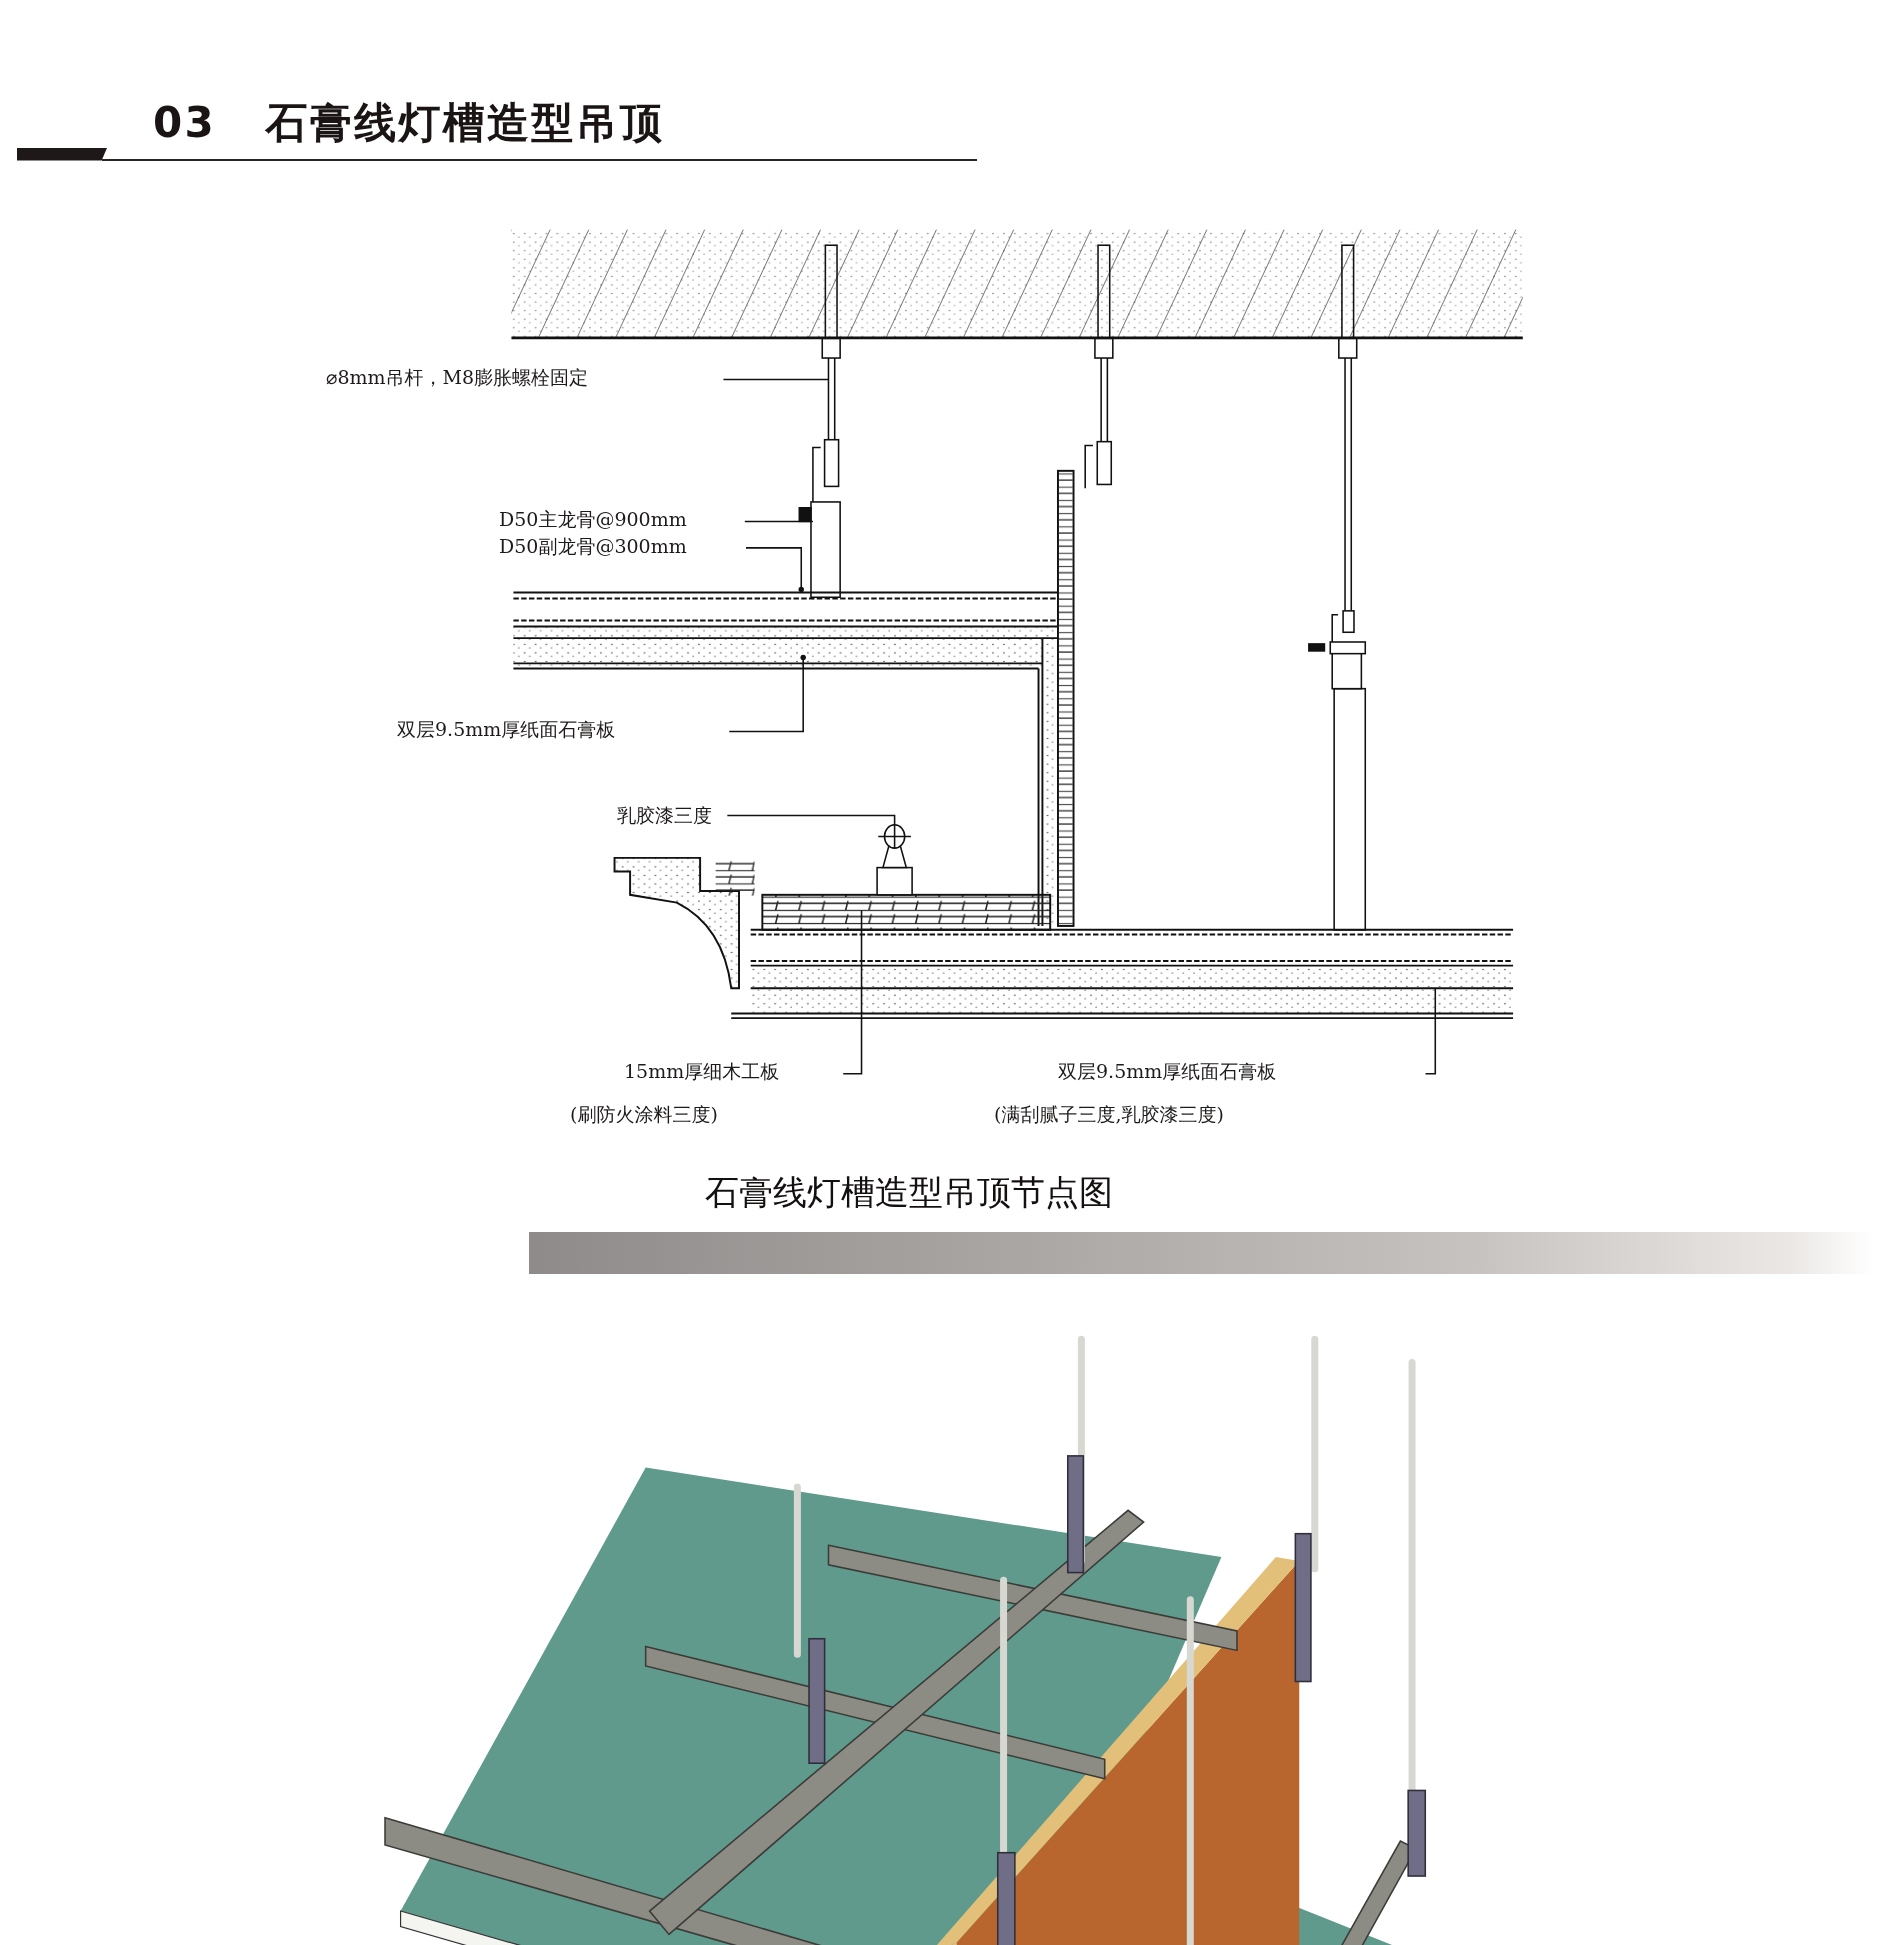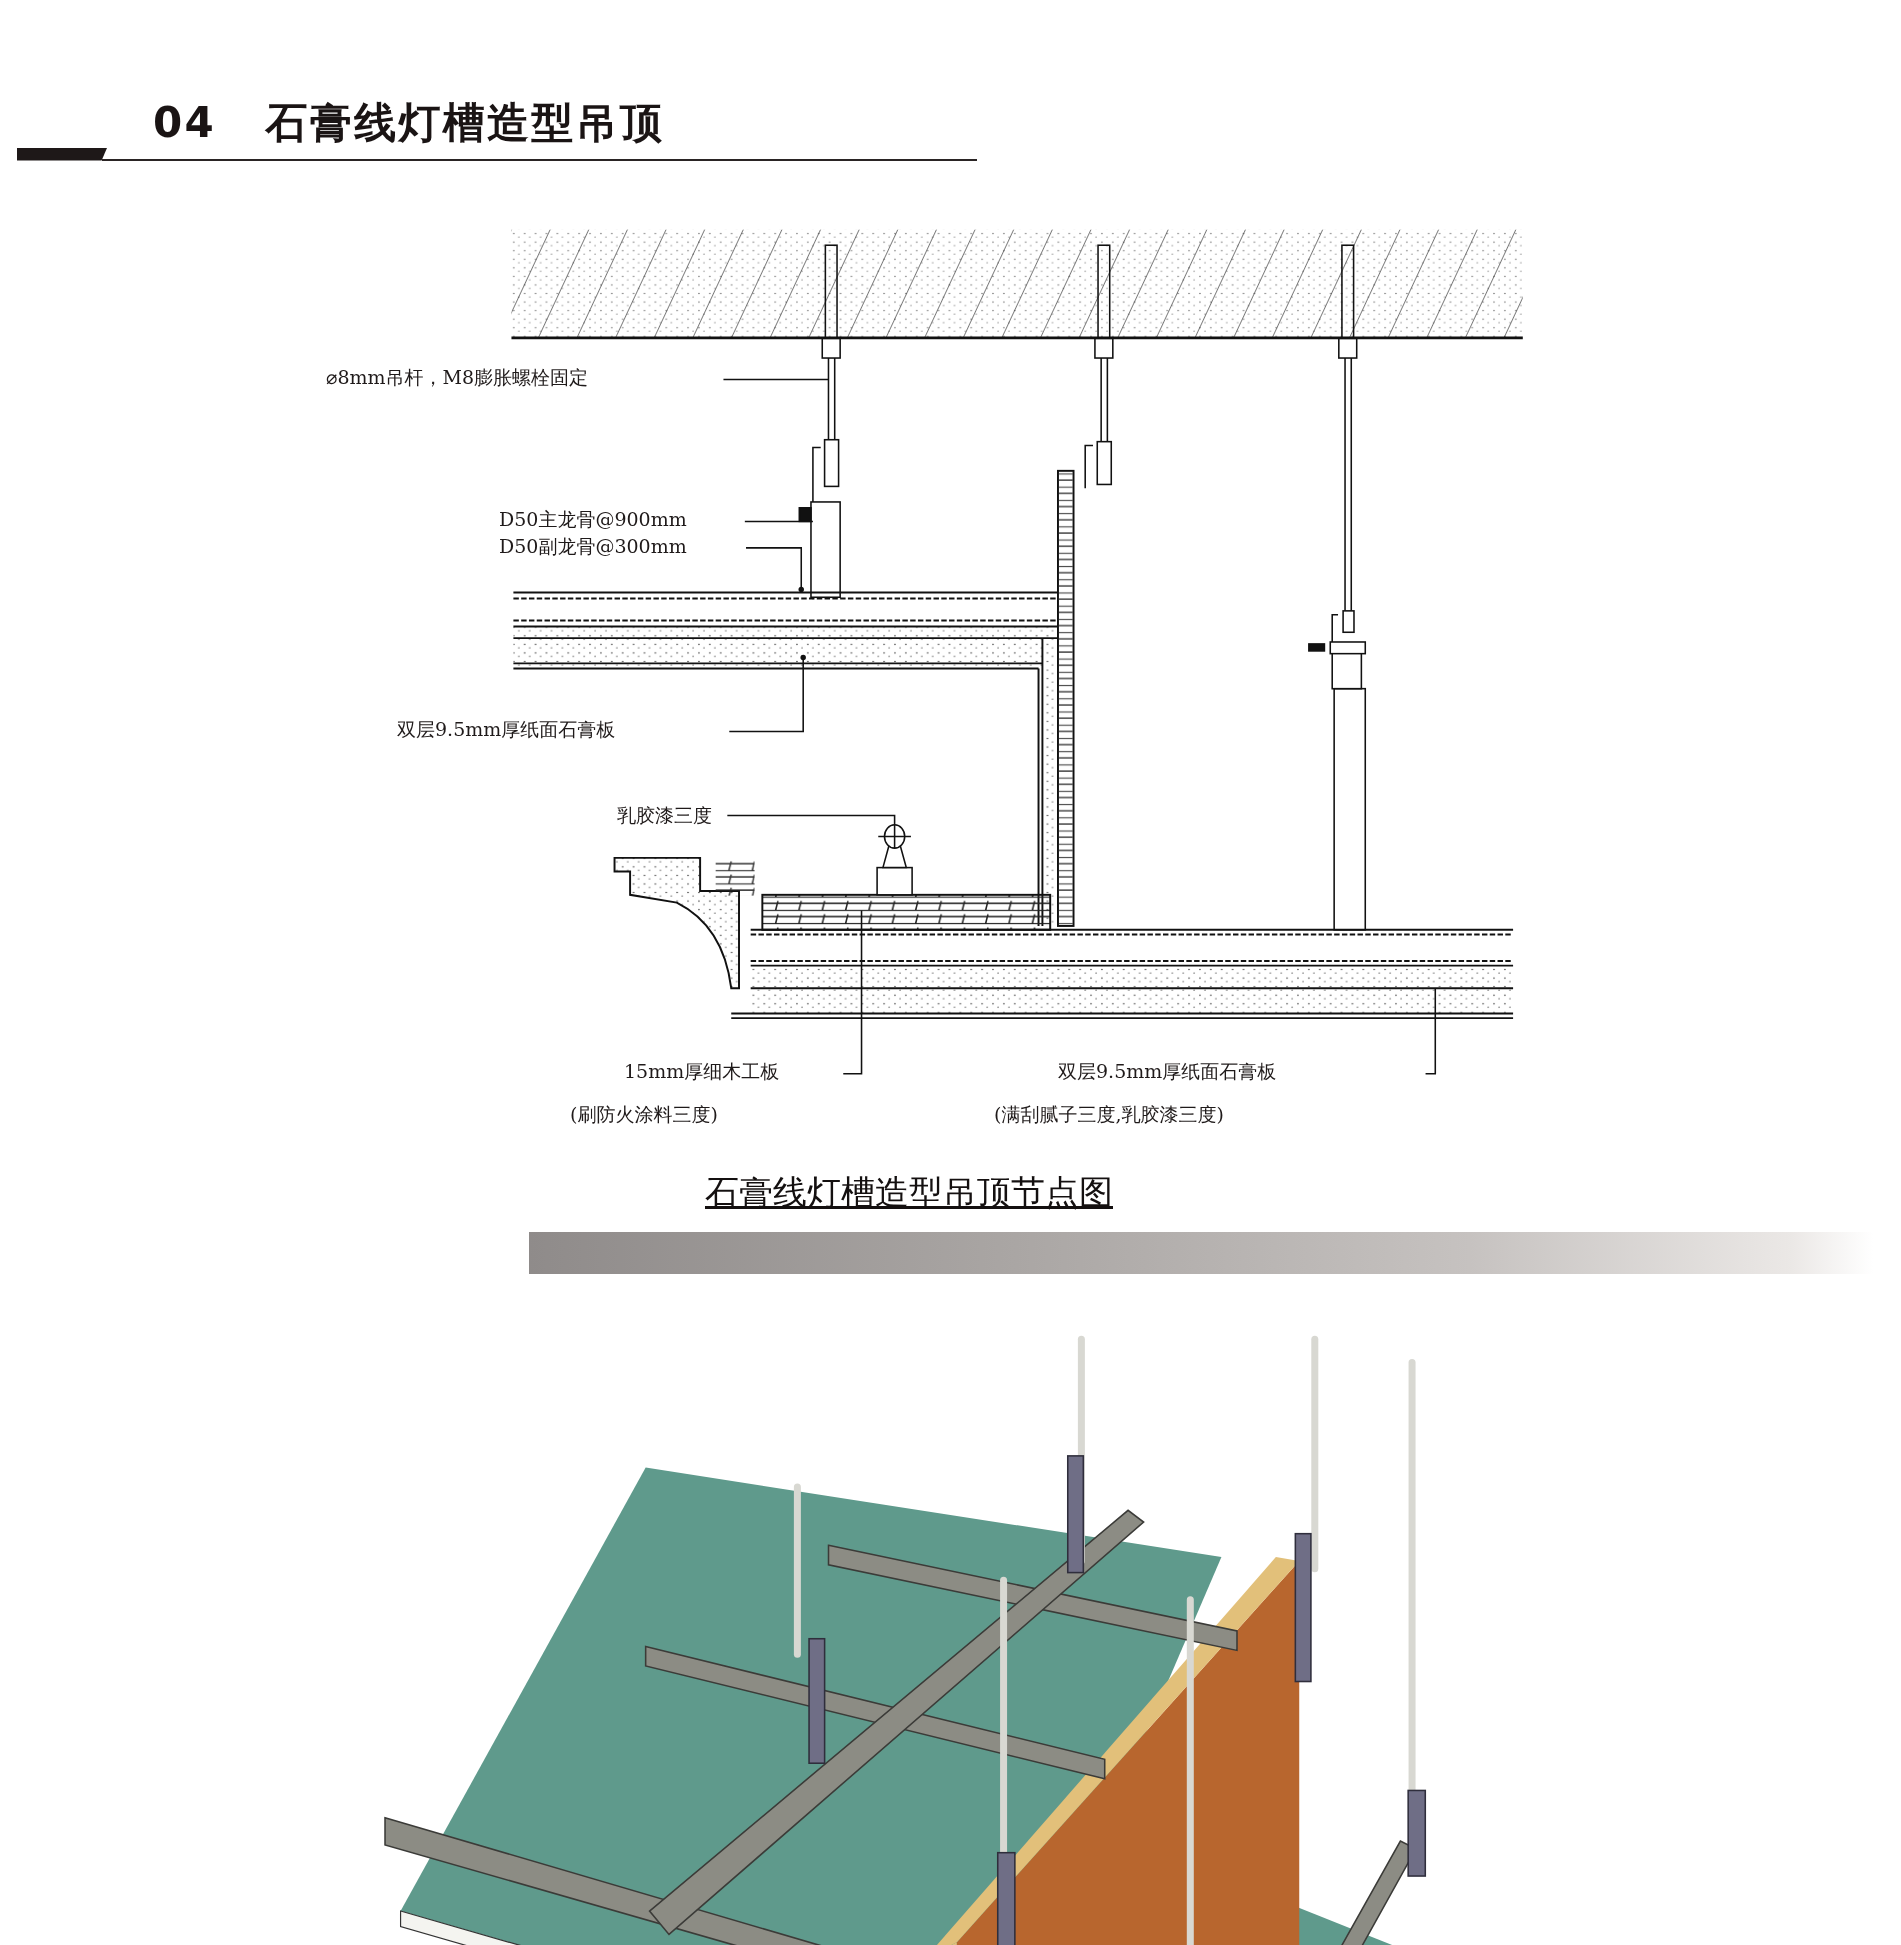--- a/index.html
+++ b/index.html
@@ -8,30 +8,30 @@
 
   
   .hdr-block { left: 17px; top: 148px; width: 90px; height: 12.5px; background: #1e1818; clip-path: polygon(0 0, 100% 0, 94% 100%, 0 100%); }
   .hdr-rule { left: 102px; top: 159px; width: 875px; height: 1.6px; background: #2a2424; }
   .hdr-title { left: 153px; top: 97px; font-size: 42px; font-weight: bold; letter-spacing: 2.3px; white-space: nowrap; line-height: 51px; }
 
   
   .svg2d { left: 311px; top: 218px; }
   .lbl { position: absolute; font-family: "DejaVu Serif", serif; font-size: 19px; white-space: nowrap; line-height: 27px; color: #1f1a1a; }
 
-  .caption { position: absolute; font-size: 34px; white-space: nowrap; line-height: 39px; color: #141010; text-decoration: underline; }
+  .caption { position: absolute; font-size: 34px; white-space: nowrap; line-height: 39px; color: #141010; }
   .bar { position: absolute; height: 42px; background: linear-gradient(to right, #8f8b8a 0%, #a9a5a3 35%, #c6c2c0 70%, #ebe8e6 94%, #ffffff 100%); }
 </style>
 </head>
 <body>
 
 <div class="abs hdr-block"></div>
 <div class="abs hdr-rule"></div>
 <div class="abs hdr-title">
-  <span>04</span>
+  <span>03</span>
   <span style="display:inline-block;width:15.6px"></span>
   <span>石膏线灯槽造型吊顶</span>
 </div>
 
 <div class="abs" style="left:0;top:0;width:1902px;height:1167px;">
   <svg class="abs svg2d" width="1245" height="953" viewBox="800 560 3200 2450" style="left:311px;top:218px;">
     <defs>
       <pattern id="hatch" width="90" height="90" patternUnits="userSpaceOnUse" patternTransform="rotate(25)">
         <line x1="0" y1="0" x2="0" y2="90" stroke="#222" stroke-width="3"></line>
       </pattern>

